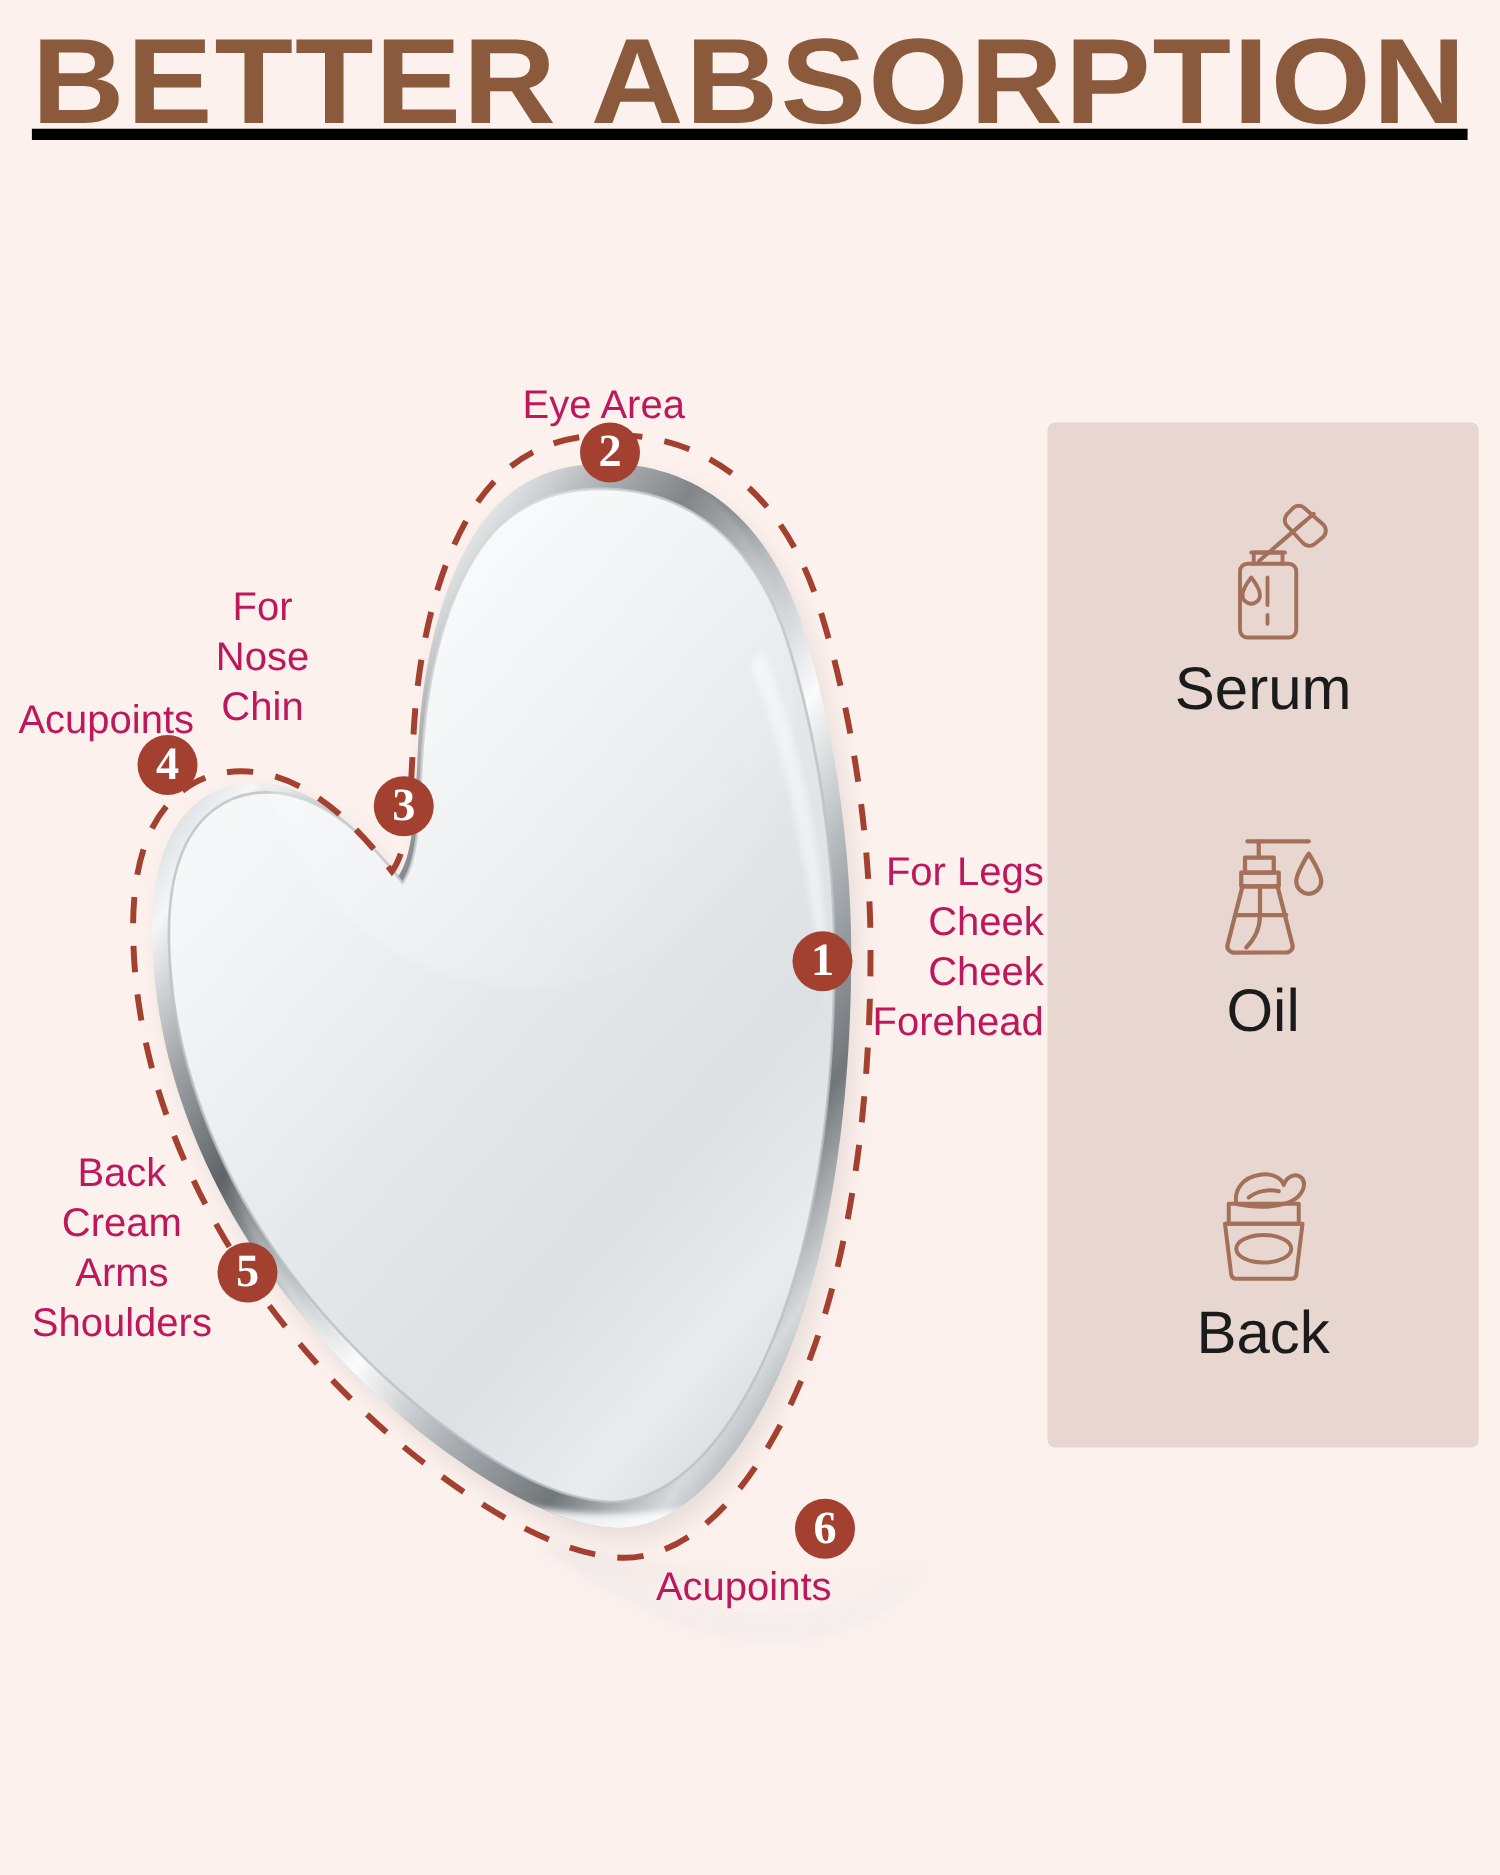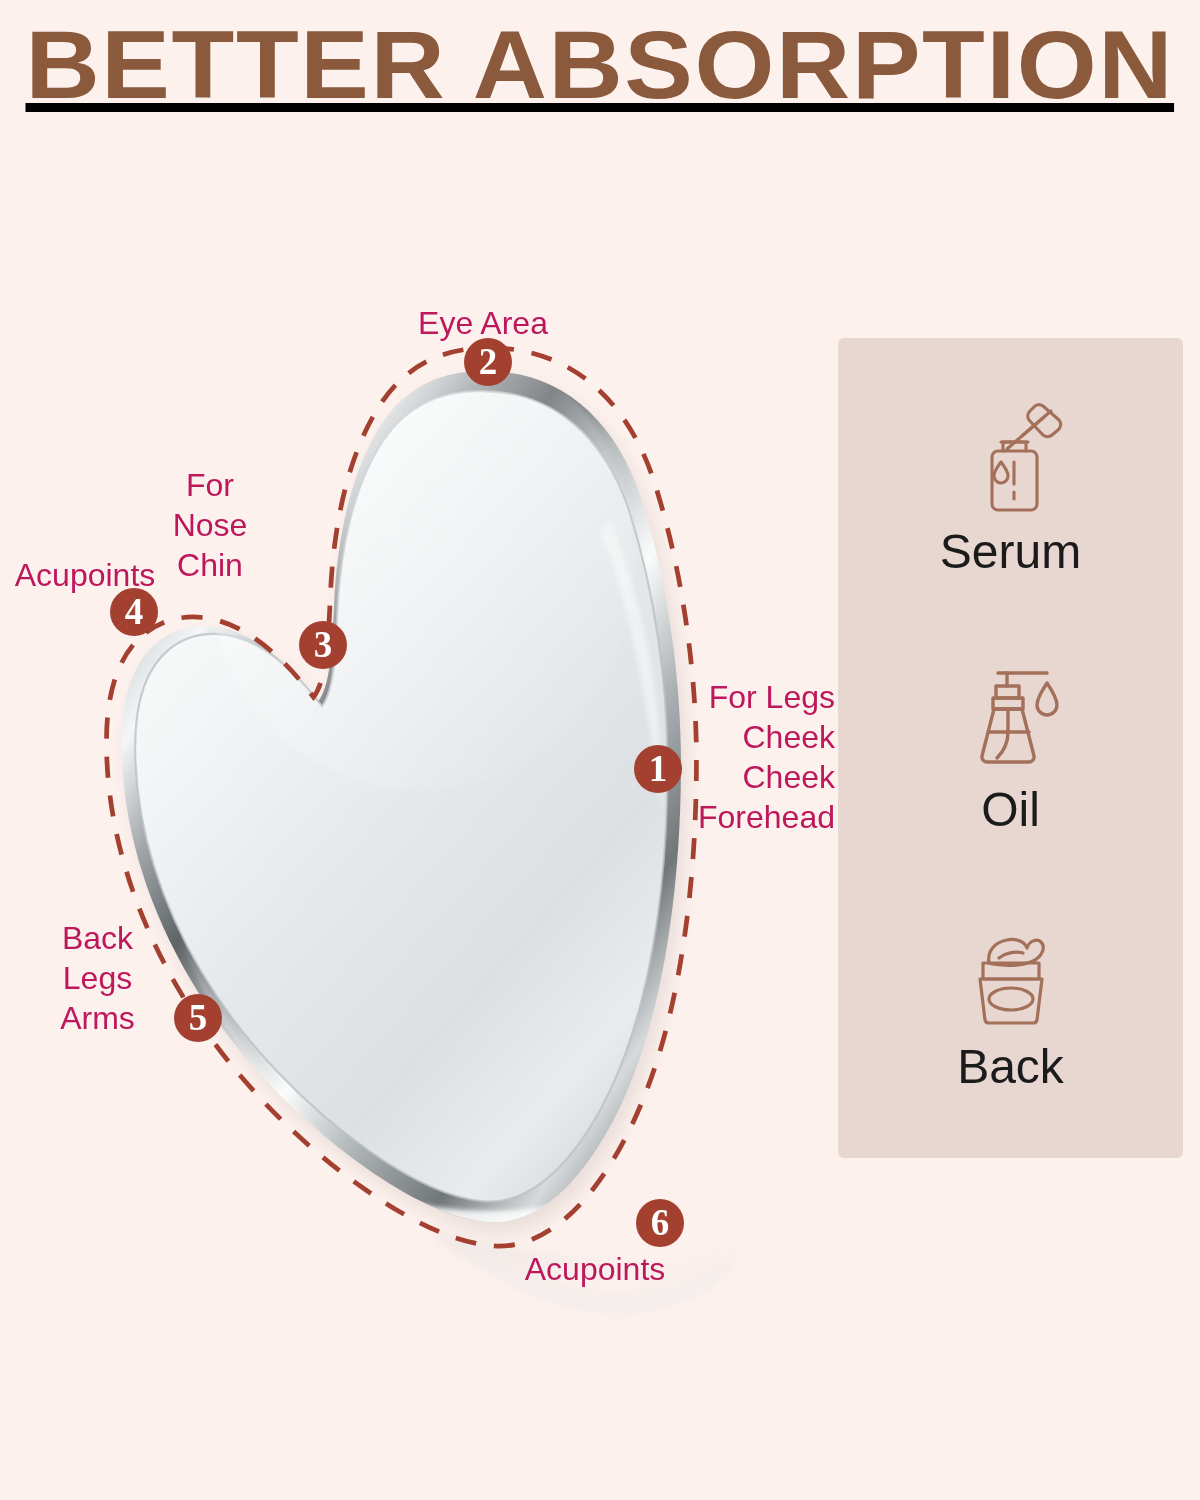--- a/index.html
+++ b/index.html
@@ -274,22 +274,23 @@
 
   <div class="callout c-right" id="callout-legs">
     <span class="ln">For Legs</span>
     <span class="ln">Cheek</span>
     <span class="ln">Cheek</span>
     <span class="ln">Forehead</span>
   </div>
 
   <div class="callout c-center" id="callout-back">
     <span class="ln">Back</span>
-    <span class="ln">Legs</span>
+    <span class="ln">Cream</span>
     <span class="ln">Arms</span>
+    <span class="ln">Shoulders</span>
   </div>
 
   <div class="callout c-center" id="callout-acu-bot">
     <span class="ln">Acupoints</span>
   </div>
 
   <div class="marker" id="marker-1">1</div>
   <div class="marker" id="marker-2">2</div>
   <div class="marker" id="marker-3">3</div>
   <div class="marker" id="marker-4">4</div>

